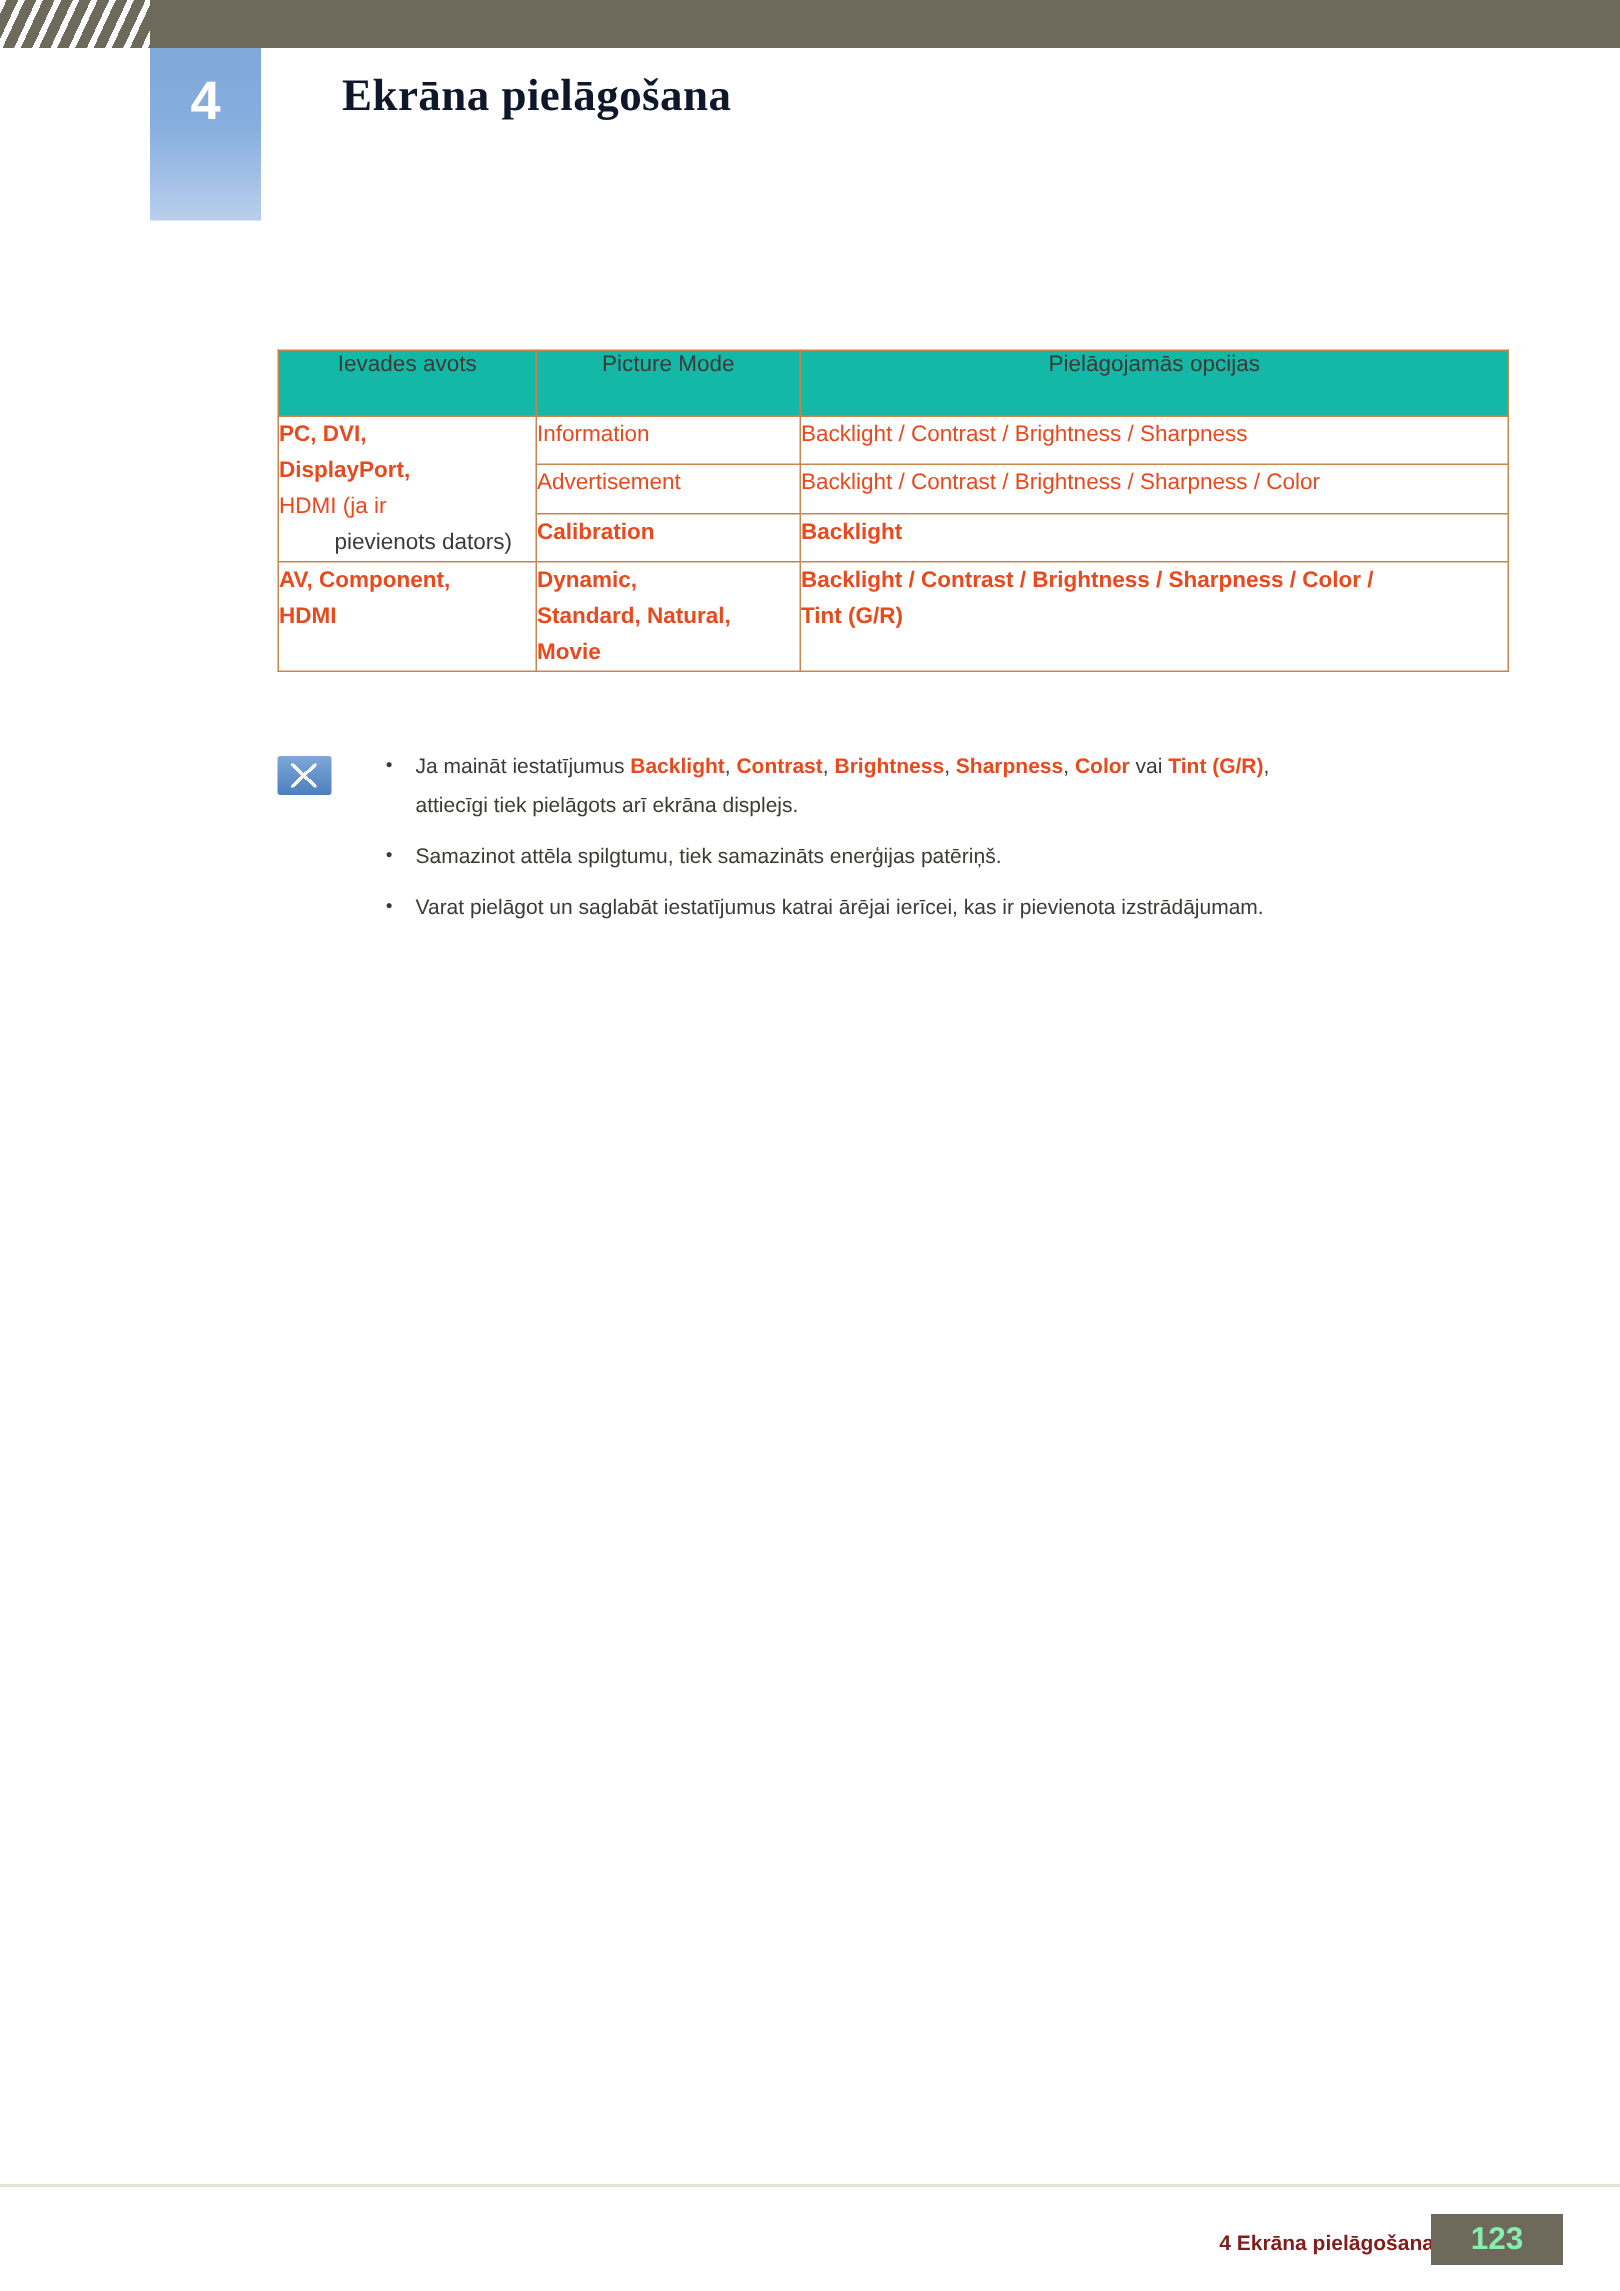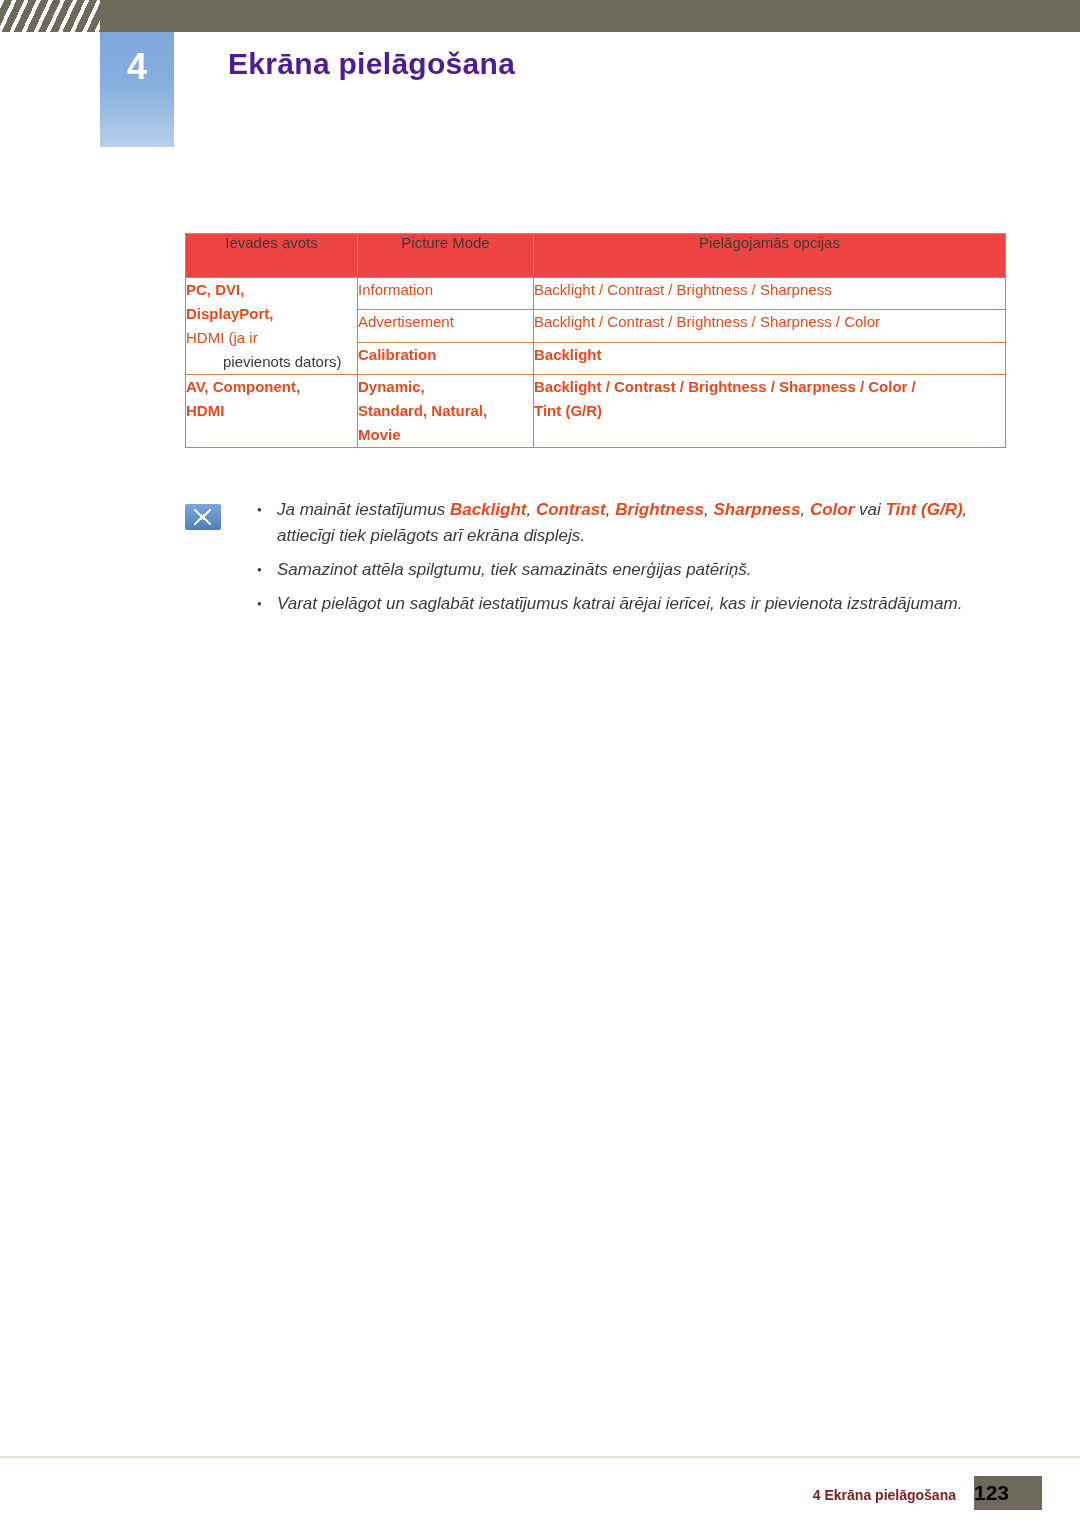--- a/index.html
+++ b/index.html
@@ -49,43 +49,44 @@
     font-weight: bold;
     color: #ffffff;
     line-height: 42px;
   }
   .chapter-title {
     position: absolute;
     top: 47px;
     left: 228px;
     font-size: 30px;
     font-weight: bold;
-    color: #4c1d95;
+    color: #0f172a;
     letter-spacing: 0.3px;
+    font-family: Liberation Serif, serif;
   }
 
   
   .table-wrap {
     position: absolute;
     top: 233px;
     left: 185px;
     width: 820px;
   }
   table.spec {
     border-collapse: collapse;
     width: 820px;
     table-layout: fixed;
   }
   table.spec td, table.spec th {
     border: 1px solid #c6874f;
     padding: 0;
     vertical-align: top;
   }
   .hdr-row td {
-    background: #ef4444;
+    background: #14b8a6;
     text-align: center;
     font-size: 15px;
     color: #3d3a36;
     height: 44px;
     vertical-align: middle;
     font-weight: normal;
   }
   .cell {
     font-size: 15px;
     color: #e8491d;
@@ -128,26 +129,25 @@
   .note-list {
     margin: 0;
     padding: 0;
     list-style: none;
     position: relative;
     left: 68px;
     width: 752px;
   }
   .note-list li {
     position: relative;
-    font-size: 17px;
+    font-size: 14px;
     color: #3d3a36;
     line-height: 26px;
     margin-bottom: 8px;
     padding-left: 24px;
-    font-style: italic;
   }
   .note-list li:before {
     content: "\25CF";
     position: absolute;
     left: 4px;
     top: 0;
     font-size: 8px;
     line-height: 26px;
     color: #3d3a36;
   }
@@ -167,26 +167,27 @@
     top: 1487px;
     right: 124px;
     font-size: 14px;
     font-weight: bold;
     color: #7f1d1d;
   }
   .footer-page {
     position: absolute;
     top: 1476px;
     right: 38px;
-    width: 68px;
+    width: 88px;
     height: 34px;
     background: #6d6a5c;
-    color: #000000;
+    color: #86efac;
     font-size: 21px;
     font-weight: bold;
+    text-align: center;
     line-height: 34px;
   }
 </style>
 </head>
 <body>
 
 <div class="header">
   <div class="header-hatch"></div>
 </div>
 <div class="chapter-badge"></div>

